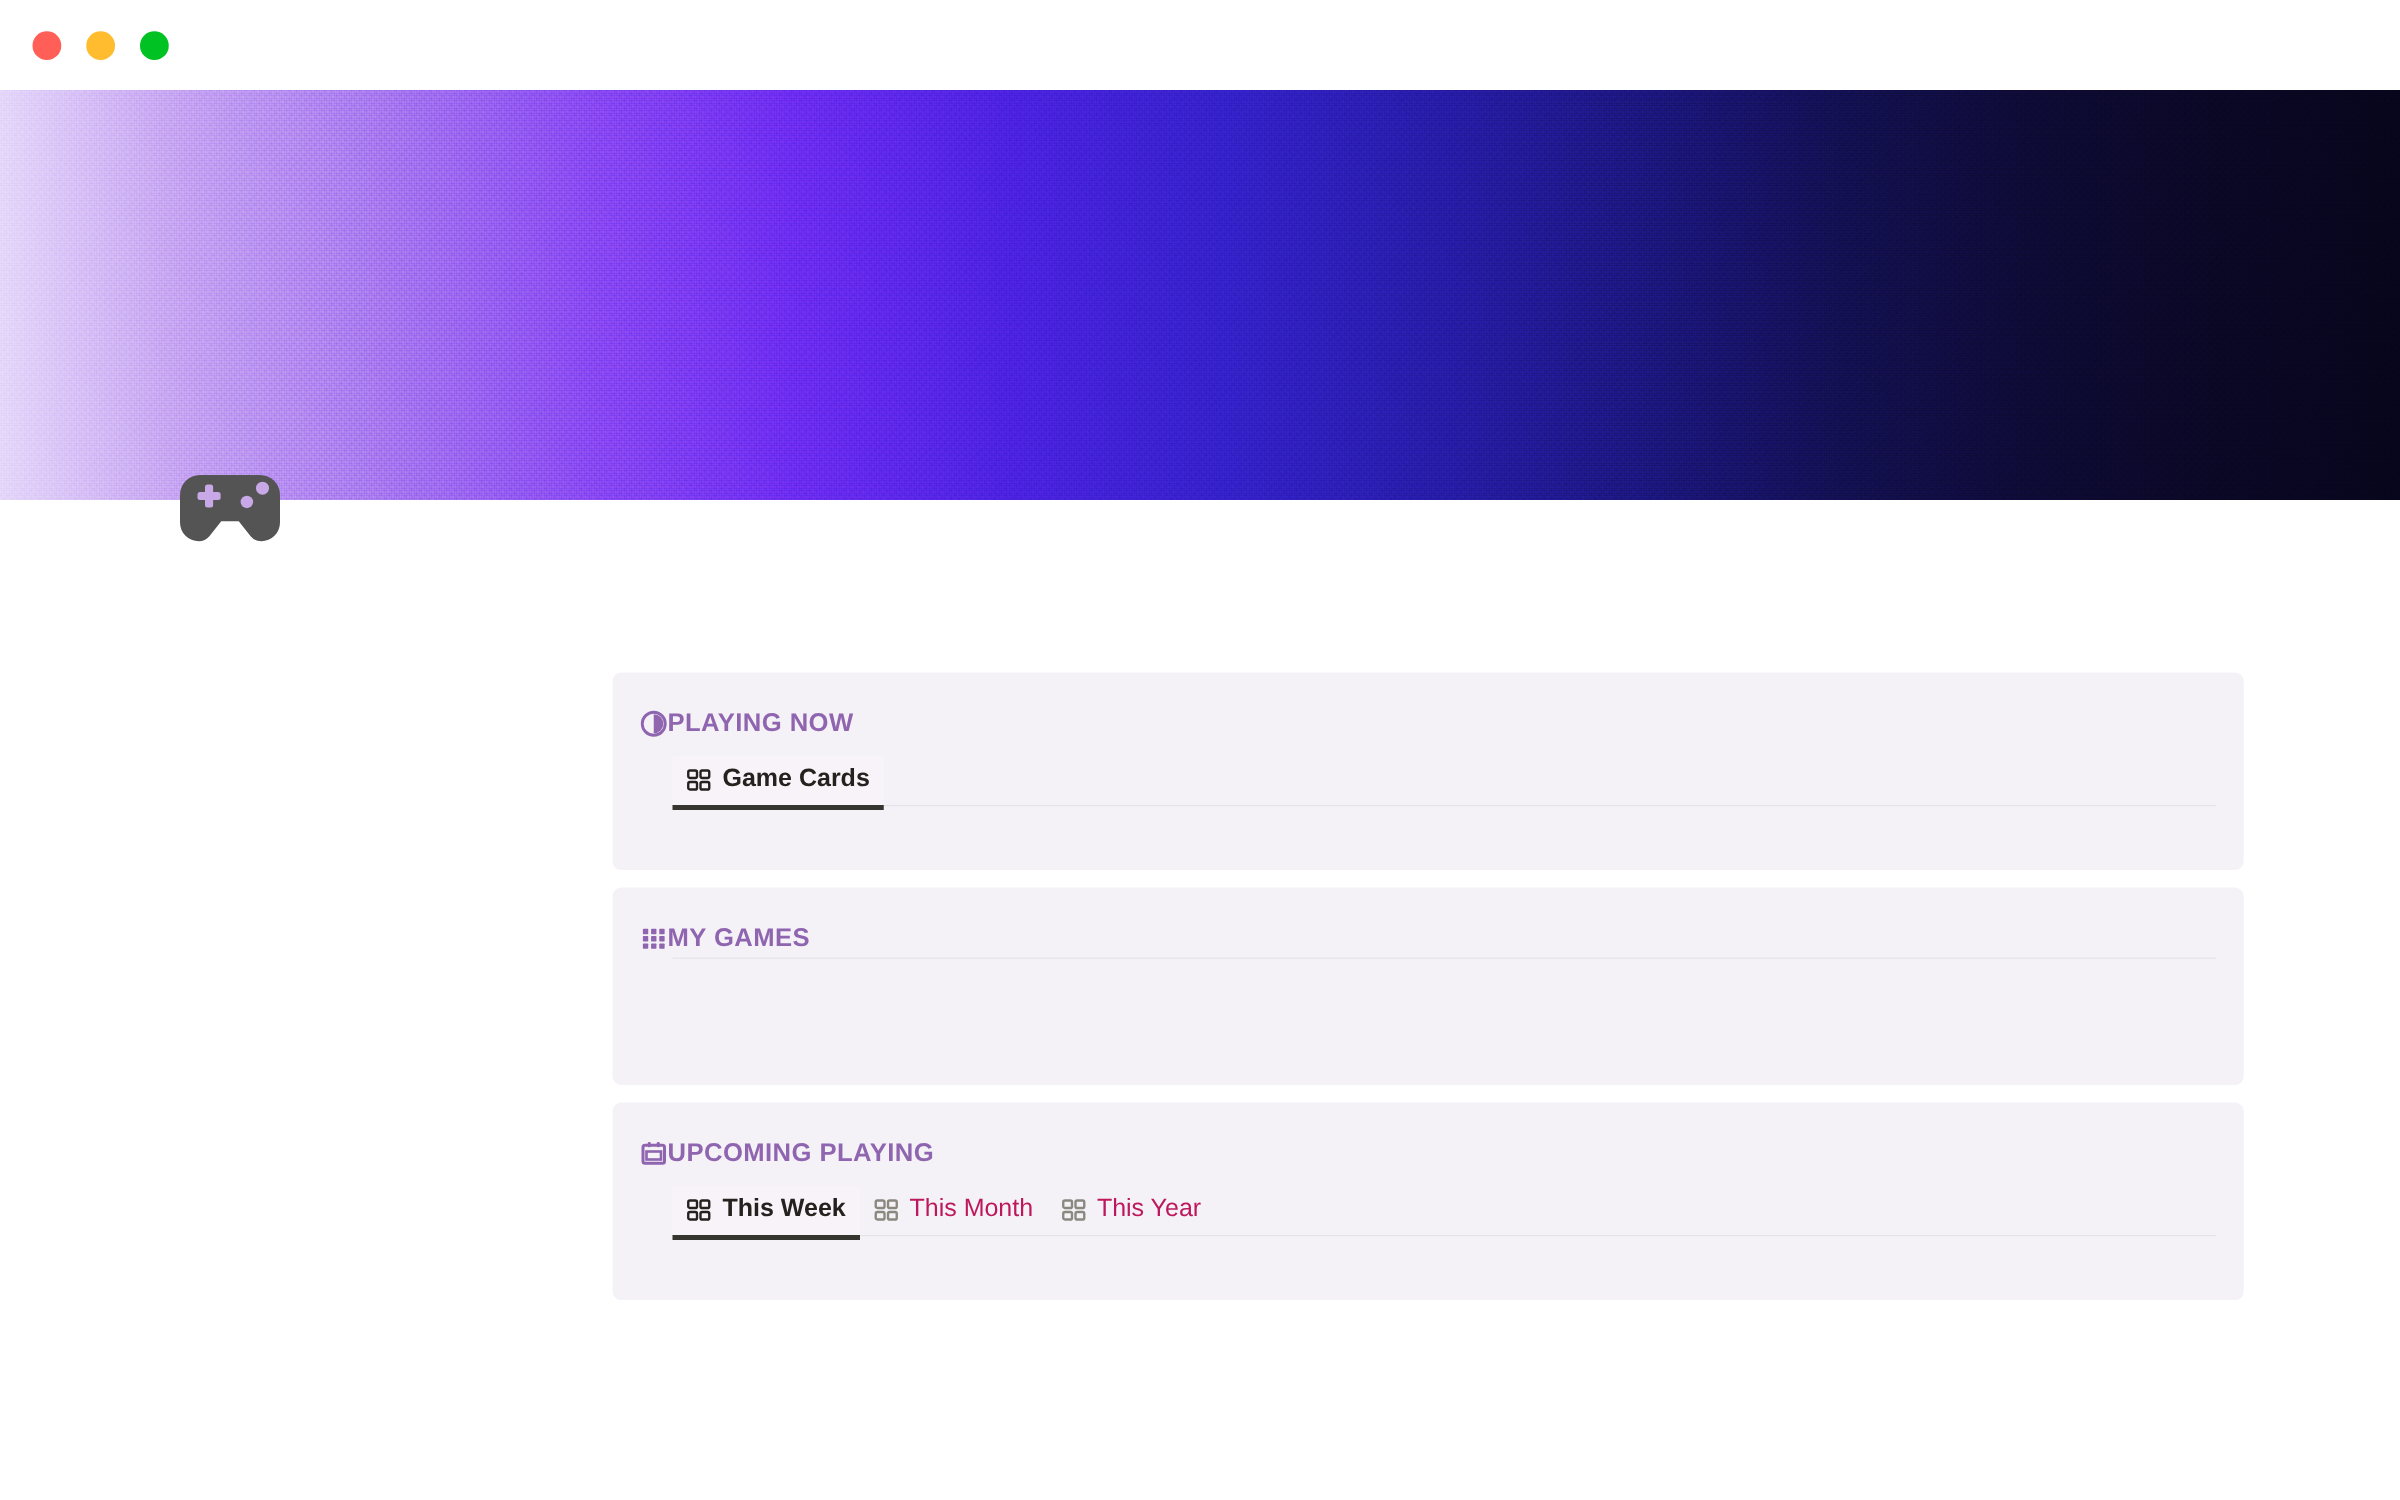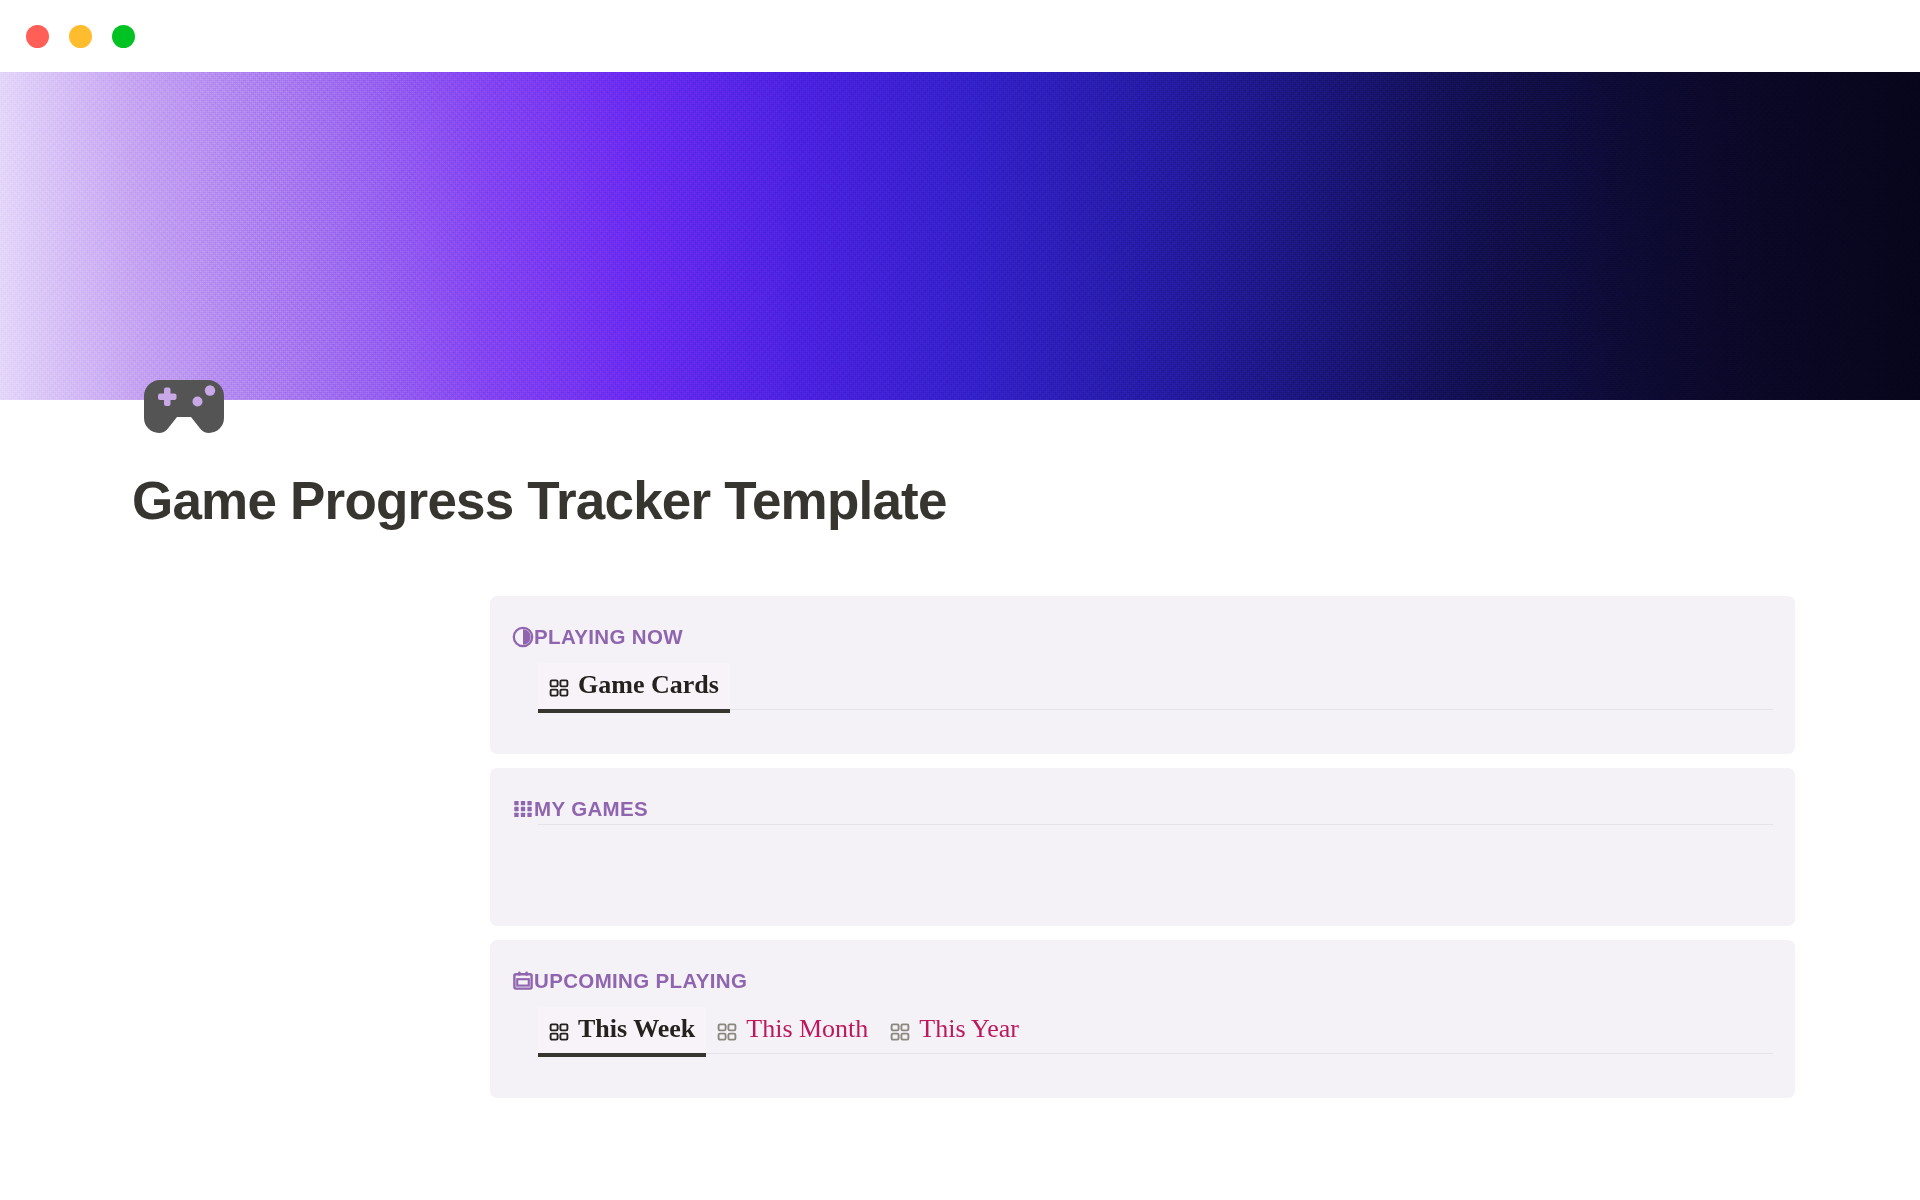--- a/index.html
+++ b/index.html
@@ -124,25 +124,24 @@
     margin-top:11px;
     padding-left:48px;
     display:flex;
     align-items:flex-end;
   }
   .tab {
     display:flex;
     align-items:center;
     gap:9px;
     padding:7px 11px 9px 11px;
-    font-size:26px;
+    font-size:20px;
     cursor:pointer;
     position:relative;
     white-space:nowrap;
-    font-family:Liberation Serif, serif;
   }
   .tab.active {
     background:#f7f3f9;
     color:#24211e;
     font-weight:bold;
   }
   .tab.active::after {
     content:"";
     position:absolute;
     left:0; right:0; bottom:-4px;
@@ -182,21 +181,20 @@
     <path d="M16 6 H64 A16 16 0 0 1 80 22 V44 A15 15 0 0 1 65 59 A11 11 0 0 1 56.5 55 L47 43 H33 L23.5 55 A11 11 0 0 1 15 59 A15 15 0 0 1 0 44 V22 A16 16 0 0 1 16 6 Z" fill="#545454"></path>
     <rect x="14" y="19.5" width="18.5" height="6.5" rx="2" fill="#c9a8e8"></rect>
     <rect x="20" y="13.5" width="6.5" height="18.5" rx="2" fill="#c9a8e8"></rect>
     <circle cx="53.5" cy="27.5" r="5" fill="#c9a8e8"></circle>
     <circle cx="66" cy="16.5" r="5.2" fill="#c9a8e8"></circle>
   </svg>
 </div>
 
 <div class="content">
 
-  <h1 class="page-title">Game Progress Tracker Template</h1>
 
   <div class="sections">
 
     <div class="section-card playing">
       <div class="section-head">
         <span class="section-icon">
           <svg viewBox="0 0 22 22" width="22" height="22" aria-hidden="true">
             <circle cx="11" cy="11" r="9.2" fill="none" stroke="#9065b0" stroke-width="2.3"></circle>
             <path d="M11 3.3 A7.7 7.7 0 0 1 11 18.7 Z" fill="#9065b0"></path>
           </svg>

